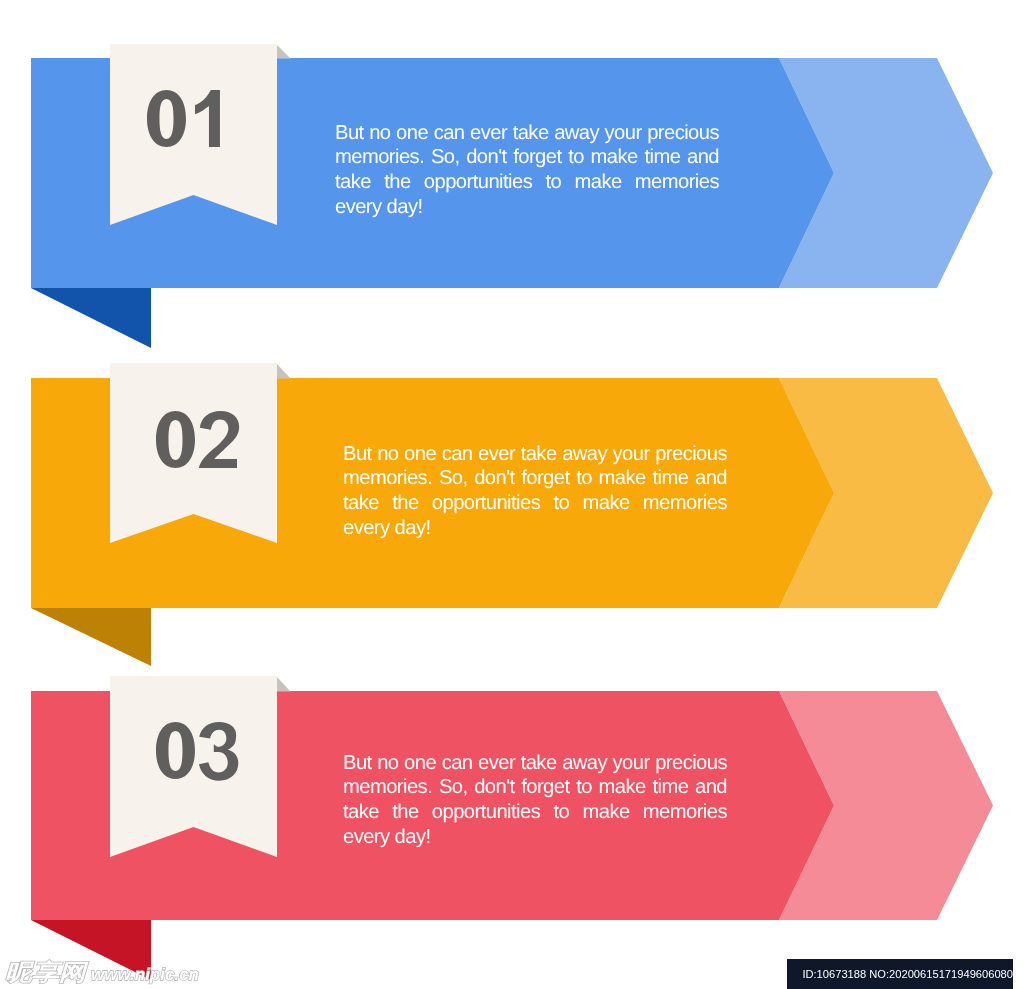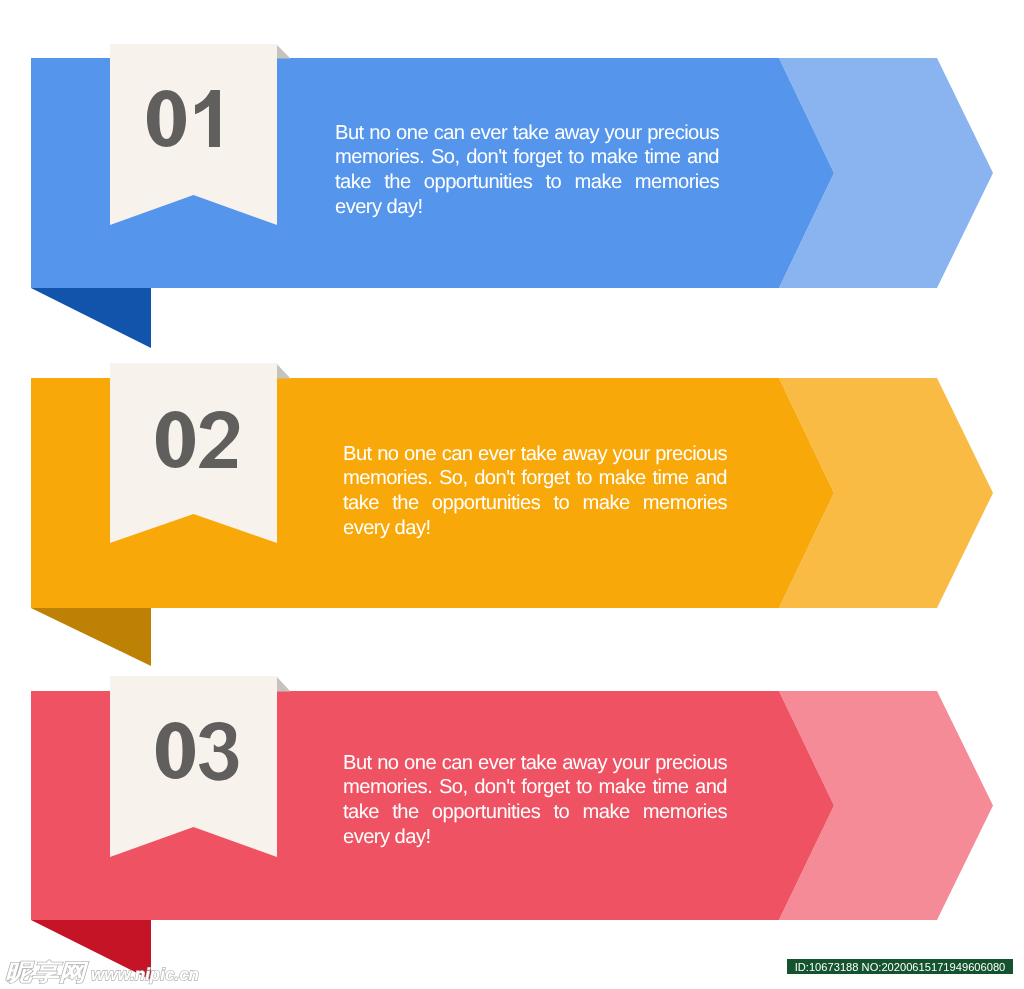--- a/index.html
+++ b/index.html
@@ -26,26 +26,26 @@
     text-align-last:left;
     -webkit-font-smoothing:antialiased;
     text-rendering:geometricPrecision;
   }
 
   
   .wm { position:absolute; left:0; top:951px; width:230px; height:38px; overflow:hidden; }
   .wm text { paint-order:stroke fill; -webkit-font-smoothing:antialiased; text-rendering:geometricPrecision; }
   .idbar {
     position:absolute;
-    left:787px; top:959px; width:226px; height:15px;
-    background:#14532d;
+    left:787px; top:959px; width:226px; height:30px;
+    background:#0f172a;
     color:#ffffff;
     font-family:"Liberation Sans", sans-serif;
     font-size:11.15px;
-    display:flex; align-items:center; justify-content:center;
+    display:flex; align-items:center; justify-content:flex-end;
     white-space:nowrap;
     letter-spacing:0px;
   }
 </style>
 </head>
 <body>
 
 <div class="stage">
   <div id="banners">
       <div class="banner" style="top: 0px;">

